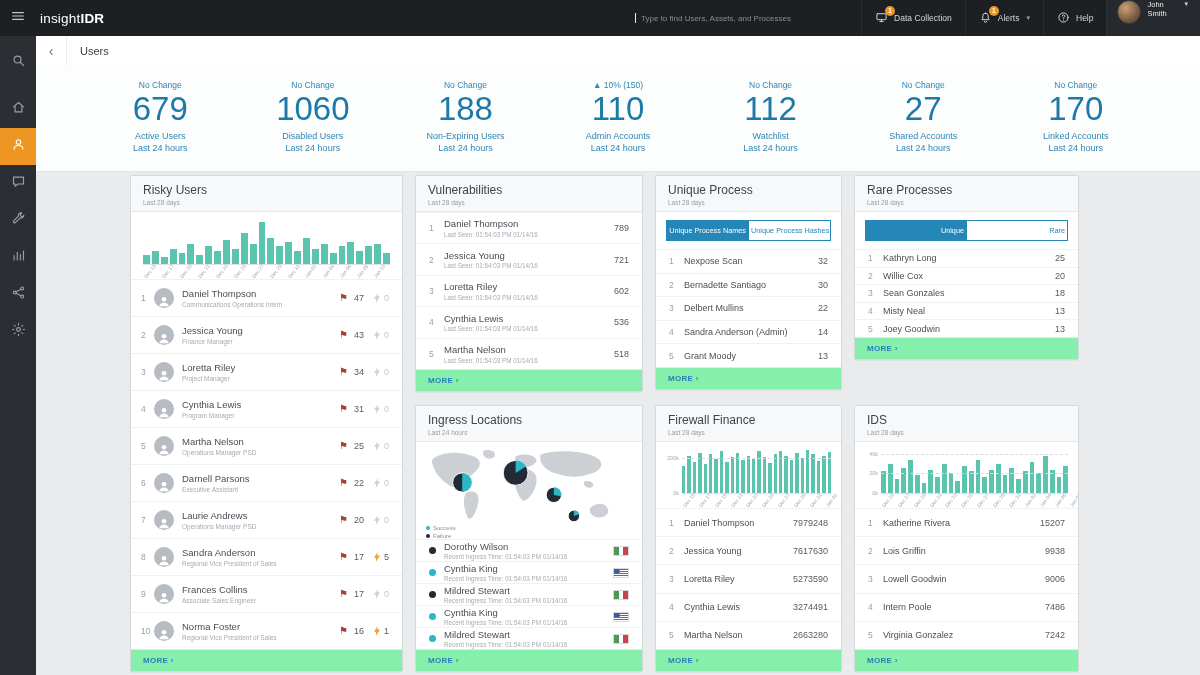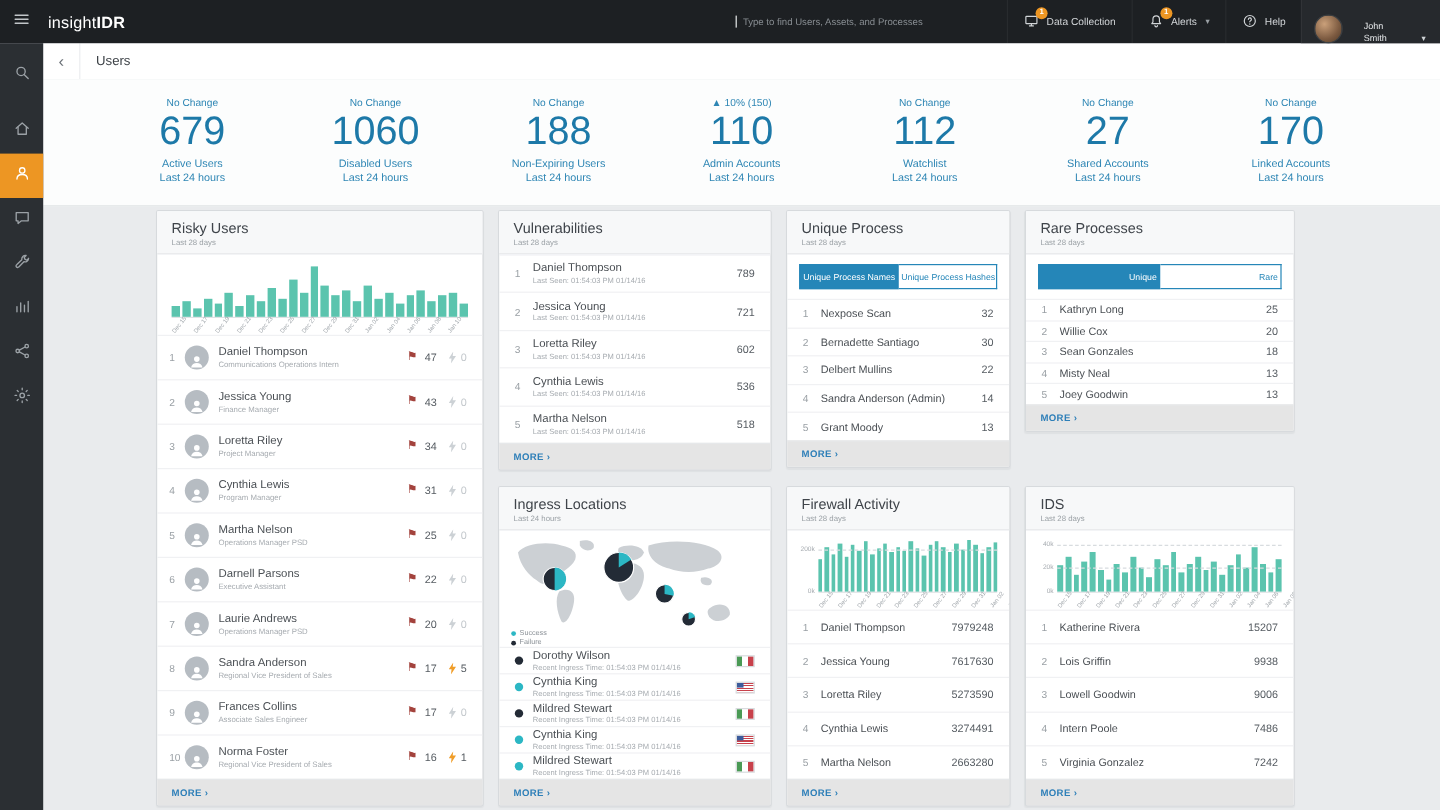--- a/index.html
+++ b/index.html
@@ -16,21 +16,21 @@
   .flex-sp{flex:1;}
   .search{display:flex;align-items:center;margin-right:26px;width:200px;}
   .cursorbar{width:1px;height:10px;background:#e8eaec;margin-right:3px;}
   .search input{background:transparent;border:none;outline:none;color:#aeb3b7;font-size:8px;width:100%;font-family:inherit;}
   .search input::placeholder{color:#878c91;}
   .nav-item{display:flex;align-items:center;gap:6px;color:#d2d5d8;font-size:8.5px;height:36px;padding:0 13px;cursor:pointer;position:relative;border-left:1px solid rgba(255,255,255,.05);}
   .nav-item svg{width:13px;height:13px;}
   .icon-wrap{position:relative;display:flex;}
   .badge{position:absolute;top:-5px;right:-7px;min-width:10px;height:10px;border-radius:5px;background:#ed9623;color:#fff;font-size:6.5px;display:flex;align-items:center;justify-content:center;font-weight:700;padding:0 1px;box-sizing:border-box;}
   .nav-caret{font-size:7px;color:#9aa0a5;margin-left:1px;}
-  .user-chip{display:flex;align-items:flex-end;gap:17px;background:#26292d;height:36px;padding:0 12px 0 10px;cursor:pointer;border-left:1px solid rgba(255,255,255,.05);}
+  .user-chip{display:flex;align-items:flex-start;gap:6px;background:#26292d;height:36px;padding:0 12px 0 10px;cursor:pointer;border-left:1px solid rgba(255,255,255,.05);}
   .avatar-photo{width:22px;height:22px;border-radius:50%;background:radial-gradient(circle at 35% 32%,#caa07a,#7d5b41 60%,#4e3827);border:1px solid #3a3e42;flex:none;}
   .user-name{color:#e8eaec;font-size:7.5px;line-height:1.25;width:30px;}
   .user-chip .nav-caret{color:#cfd3d6;}
 
   
   .sidebar{position:absolute;top:36px;left:0;bottom:0;width:36px;background:#2b2f33;display:flex;flex-direction:column;padding-top:8px;z-index:4;}
   .side-item{height:37px;display:flex;align-items:center;justify-content:center;color:#9ba1a6;cursor:pointer;flex:none;}
   .side-item svg{width:15px;height:15px;}
   .side-item.first{margin-bottom:10px;}
   .side-item.active{background:#ed9623;color:#fff;}
@@ -51,21 +51,21 @@
   .content{position:absolute;top:172px;left:36px;right:0;bottom:0;}
   .cards{display:flex;gap:12px;margin:3px 0 0 94px;}
   .col{display:flex;flex-direction:column;height:497px;}
   .col1{width:273px;}.col2{width:228px;}.col3{width:187px;}.col4{width:225px;}
   .mt-auto{margin-top:auto;}
   .card{background:#fff;border:1px solid #d7dadd;border-radius:2px;display:flex;flex-direction:column;box-shadow:0 1px 1px rgba(40,50,60,.05);box-sizing:border-box;}
   .card-header{background:#f7f8f9;border-bottom:1px solid #e6e8ea;padding:7px 12px 5px;flex:none;}
   .card-title{font-size:12px;color:#3f444a;}
   .card-sub{font-size:6.5px;color:#9aa0a5;margin-top:2px;}
   .card-body{flex:1;display:flex;flex-direction:column;overflow:hidden;min-height:0;}
-  .card-footer{border-top:1px solid #e6e8ea;background:#e5e5e5;padding:0 12px;height:21px;display:flex;align-items:center;font-size:8px;font-weight:700;color:#2e7fb8;cursor:pointer;letter-spacing:.3px;flex:none;}
+  .card-footer{border-top:1px solid #e6e8ea;background:#86efac;padding:0 12px;height:21px;display:flex;align-items:center;font-size:8px;font-weight:700;color:#2e7fb8;cursor:pointer;letter-spacing:.3px;flex:none;}
 
   
   .chartwrap{position:relative;flex:none;}
   .bars{display:flex;align-items:flex-end;gap:2px;border-bottom:1px solid #dfe2e4;}
   .bar{flex:1;background:#5bc4ae;min-height:1px;}
   .xlabels{display:flex;margin-top:1px;height:13px;}
   .xlabels span{flex:1;font-size:5px;color:#a0a6ab;transform:rotate(-52deg);transform-origin:60% 40%;white-space:nowrap;text-align:center;}
   .gridline{position:absolute;border-top:1px dashed #d8dcdf;}
   .ytick{position:absolute;font-size:5.5px;color:#a6abb0;text-align:right;transform:translateY(-50%);}
 
@@ -715,21 +715,21 @@
                   <span class="sr-name">Grant Moody</span>
                   <span class="sr-val">13</span>
                 </div>
               </div>
           </div>
           <div class="card-footer">MORE ›</div>
         </section>
 
         <section class="card mt-auto" style="height:267px">
           <div class="card-header">
-            <div class="card-title">Firewall Activity</div>
+            <div class="card-title">Firewall Finance</div>
             <div class="card-sub">Last 28 days</div>
           </div>
           <div class="card-body">
             <div id="fw-chart" style="margin:7px 10px 0 8px;" class="chartwrap">
                 <div class="gridline" style="top: 8.8px; left: 18px; right: 0px;"></div>
                 <div class="ytick" style="top: 8.8px; left: 0px; width: 15px;">200k</div>
                 <div class="ytick" style="top: 44px; left: 0px; width: 15px;">0k</div>
                 <div class="bars" style="height: 44px; margin-left: 18px;">
                   <div class="bar" style="height: 27px; background: rgb(91, 196, 174);"></div>
                   <div class="bar" style="height: 37px; background: rgb(91, 196, 174);"></div>

